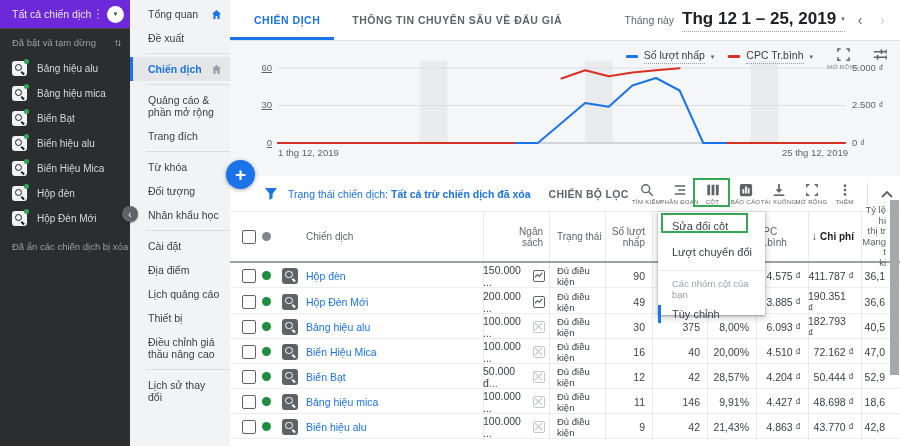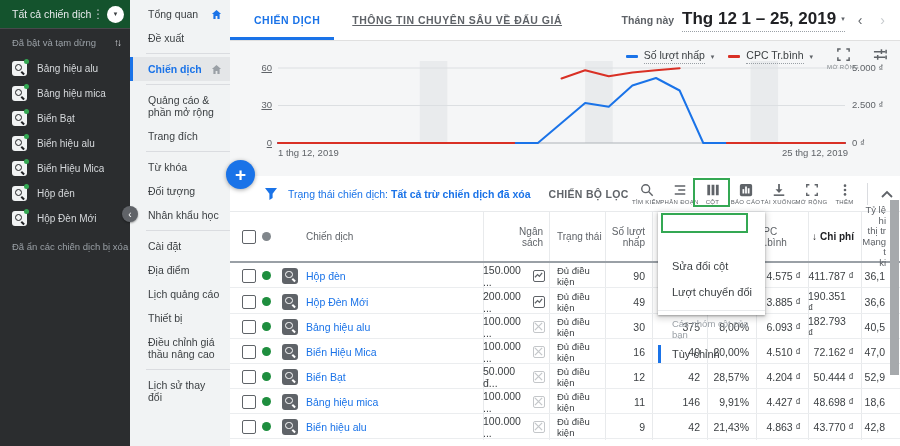--- a/index.html
+++ b/index.html
@@ -2,21 +2,21 @@
 <html><head>
 <meta charset="utf-8">
 <style>
   html,body{margin:0;padding:0;background:#fff;}
   body{width:900px;height:446px;overflow:hidden;font-family:"Liberation Sans",sans-serif;
        -webkit-font-smoothing:antialiased;color:#3c4043;}
   #app{position:relative;width:900px;height:446px;overflow:hidden;}
 
   
   #dark-nav{position:absolute;left:0;top:0;width:130px;height:446px;background:#2b2d2f;}
-  .dn-header{height:28px;background:#14532d;display:flex;align-items:center;padding:0 6px 0 12px;
+  .dn-header{height:28px;background:#6d28d9;display:flex;align-items:center;padding:0 6px 0 12px;
              border-bottom:1px solid #47494b;}
   .dn-title{color:#e8eaed;font-size:10.5px;flex:1;white-space:nowrap;overflow:hidden;}
   .kebab{color:#bdc1c6;font-size:12px;width:14px;text-align:center;cursor:pointer;}
   .dn-pill{width:17px;height:17px;border-radius:50%;background:#fff;display:flex;align-items:center;
            justify-content:center;font-size:6px;color:#3c4043;margin-left:2px;}
   .dn-sub{height:27px;display:flex;align-items:center;padding:0 10px 0 12px;}
   .dn-sublabel{color:#9aa0a6;font-size:9.5px;flex:1;white-space:nowrap;}
   .sorticon{color:#dadce0;font-size:10px;letter-spacing:-2px;}
   .dni{height:25px;display:flex;align-items:center;padding-left:12px;cursor:pointer;}
   .sbadge{width:15px;height:15px;border-radius:3px;background:#f1f3f4;position:relative;flex:0 0 15px;}
@@ -45,23 +45,23 @@
   
   #content{position:absolute;left:230px;top:0;width:670px;height:446px;background:#fff;}
 
   
   #tabbar{position:absolute;left:0;top:0;width:670px;height:41px;background:#fff;
           border-bottom:1px solid #e0e0e0;display:flex;align-items:stretch;box-sizing:border-box;}
   .tab{position:relative;display:flex;align-items:center;padding:0 14px 0 24px;font-size:10.5px;
        letter-spacing:.5px;font-weight:bold;cursor:pointer;white-space:nowrap;}
   .tab.active{color:#1a73e8;}
   .tab.active::after{content:"";position:absolute;left:0;right:0;bottom:0;height:3px;background:#1a73e8;}
-  .tab.inactive{color:#5f6368;padding:0 18px;text-decoration:underline;}
+  .tab.inactive{color:#5f6368;padding:0 18px;}
   #date-ctrls{margin-left:auto;display:flex;align-items:center;padding-right:10px;gap:8px;}
-  .date-preset{color:#5f6368;font-size:10.5px;font-weight:bold;}
+  .date-preset{color:#5f6368;font-size:10.5px;}
   .date-main{display:flex;align-items:center;gap:5px;border-bottom:1px dotted #9aa0a6;padding-bottom:2px;}
   .date-range{color:#202124;font-size:17px;font-weight:bold;white-space:nowrap;}
   .caret{color:#5f6368;font-size:7px;}
   .navchev{font-size:14px;color:#5f6368;padding:0 5px;cursor:pointer;}
   .navchev.disabled{color:#c6cacd;}
 
   
   #chart{position:absolute;left:0;top:41px;width:670px;height:135px;background:#f5f6f7;}
   #chart-svg{position:absolute;left:0;top:0;}
   .ytick{position:absolute;font-size:9.5px;color:#5f6368;}
@@ -122,21 +122,21 @@
   .bicon svg{width:9px;height:9px;display:block;}
   .bicon .zig,.bicon .cross{fill:none;stroke-width:1.4;}
   .bicon.chart{border-color:#5f6368;} .bicon.chart .zig{stroke:#5f6368;} .bicon.chart .cross{display:none;}
   .bicon.crossed{border-color:#c4c7ca;} .bicon.crossed .cross{stroke:#c4c7ca;} .bicon.crossed .zig{display:none;}
   .sharelines{text-align:right;font-size:9.5px;line-height:10.5px;color:#5f6368;width:100%;padding-right:14px;}
   #partialrow{position:absolute;left:0;top:228px;width:670px;height:6px;background:#fff;}
 
   
   #colmenu{position:absolute;left:428px;top:212px;width:107px;height:103px;background:#fff;z-index:70;
            box-shadow:0 1px 2px rgba(0,0,0,.3),0 2px 6px 2px rgba(0,0,0,.15);}
-  .cm-item{position:relative;font-size:11px;color:#3c4043;padding:8px 0 4px 14px;cursor:pointer;margin-top:40px;}
+  .cm-item{position:relative;font-size:11px;color:#3c4043;padding:8px 0 4px 14px;cursor:pointer;}
   .cm-item2{font-size:11px;color:#3c4043;padding:10px 0 6px 14px;cursor:pointer;}
   .cm-divider{height:1px;background:#e8eaec;margin-top:6px;}
   .cm-group{font-size:9.5px;color:#9aa0a6;padding:7px 0 2px 14px;}
   .cm-sel{position:relative;font-size:11px;color:#3c4043;padding:6px 0 6px 14px;cursor:pointer;}
   .cm-sel::before{content:"";position:absolute;left:0;top:3px;bottom:3px;width:3px;background:#1a73e8;}
 
   
   .greenbox{position:absolute;border:2px solid #34a853;box-sizing:border-box;z-index:90;pointer-events:none;}
   #green-tool{left:463px;top:178px;width:37px;height:29px;}
   #green-menu{left:431px;top:213px;width:87px;height:20px;}

